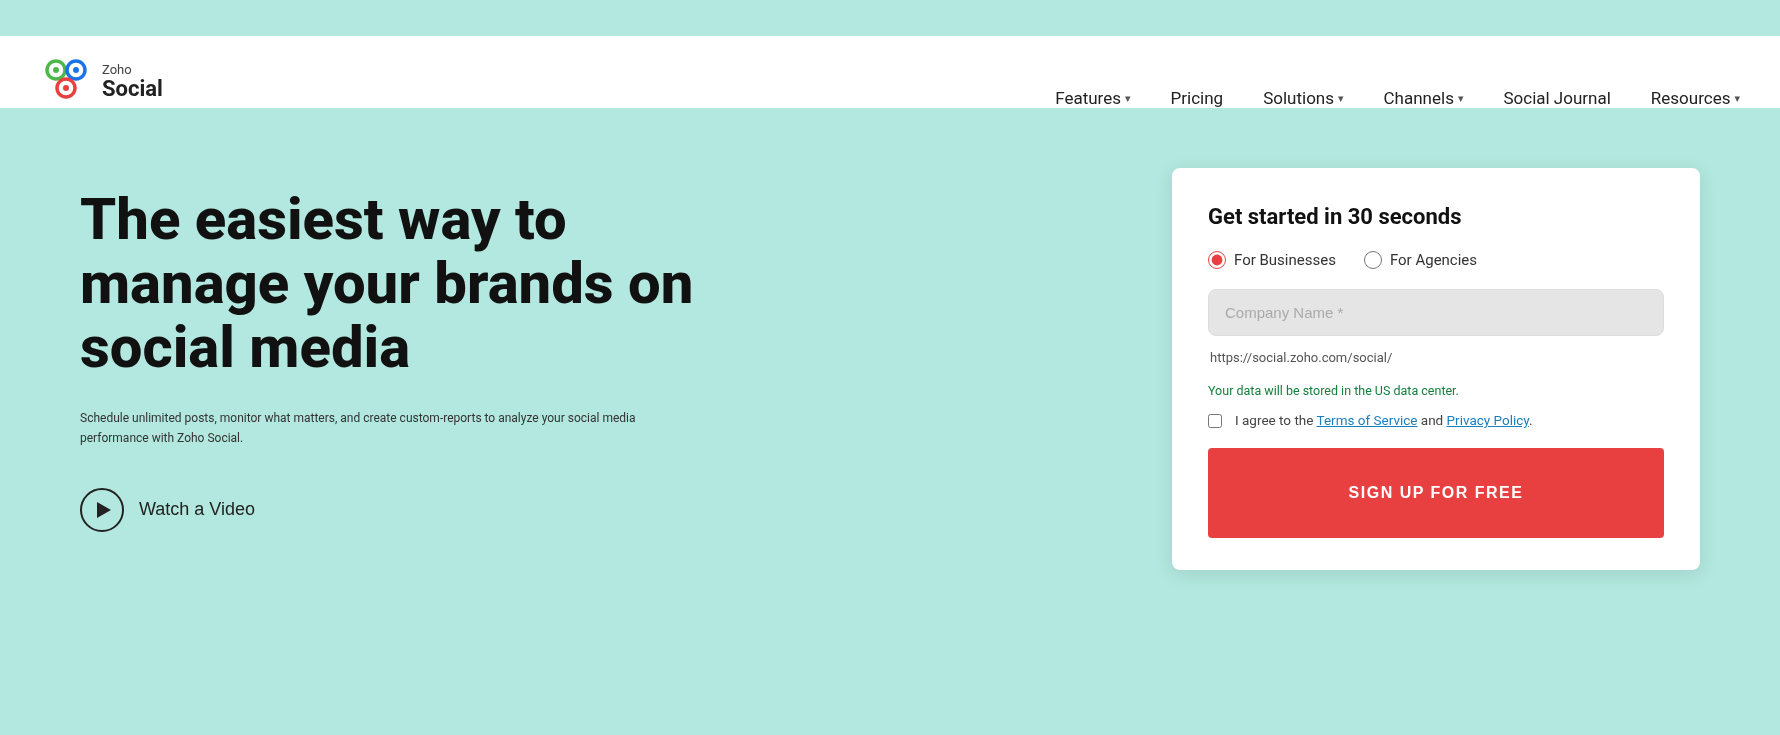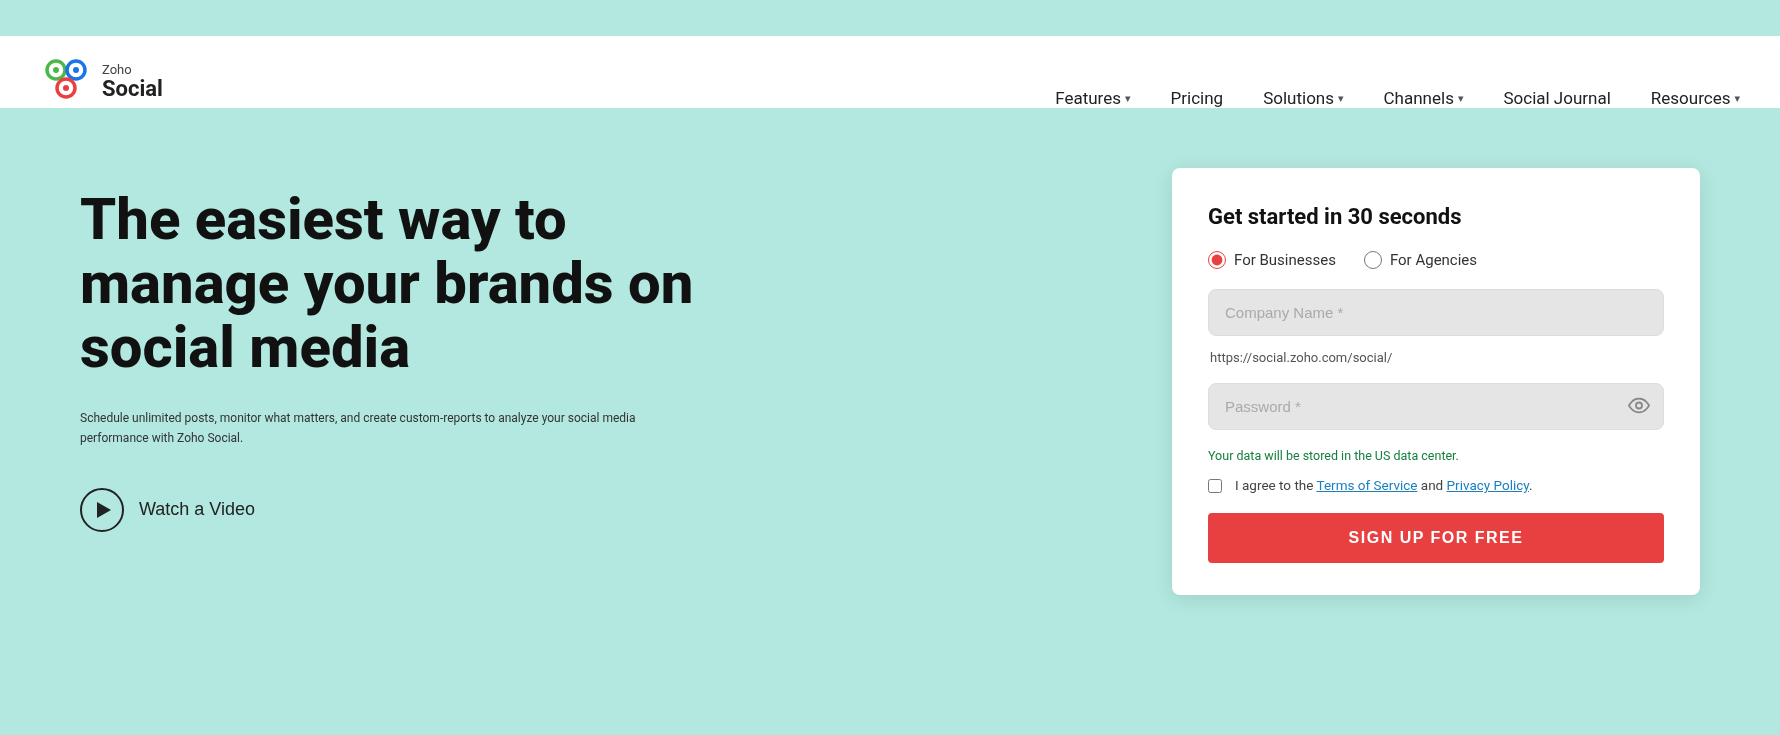--- a/index.html
+++ b/index.html
@@ -216,21 +216,21 @@
       margin-top: 2px;
       flex-shrink: 0;
       cursor: pointer;
     }
     .agree-row a {
       color: #1a7fc1;
       text-decoration: underline;
     }
     .signup-btn {
       width: 100%;
-      padding: 16px;
+      padding: 36px;
       background-color: #e84040;
       color: #fff;
       border: none;
       border-radius: 4px;
       font-size: 16px;
       font-weight: 700;
       letter-spacing: 1.5px;
       cursor: pointer;
       text-transform: uppercase;
     }
@@ -323,29 +323,20 @@
       </label>
     </div>
 
     <div class="form-group">
       <input type="text" placeholder="Company Name *" style="">
     </div>
 
     <div class="url-prefix">https://social.zoho.com/social/</div>
 
 
-    <div class="form-group password-wrapper">
-      <input type="password" placeholder="Password *" style="">
-      <span class="eye-icon">
-        <svg width="22" height="16" viewBox="0 0 22 16" fill="none" xmlns="http://www.w3.org/2000/svg">
-          <path d="M1 8C1 8 4.5 1 11 1C17.5 1 21 8 21 8C21 8 17.5 15 11 15C4.5 15 1 8 1 8Z" stroke="#888" stroke-width="1.8" fill="none"></path>
-          <circle cx="11" cy="8" r="3" stroke="#888" stroke-width="1.8" fill="none"></circle>
-        </svg>
-      </span>
-    </div>
 
     <p class="data-center-note">Your data will be stored in the US data center.</p>
 
     <div class="agree-row">
       <input type="checkbox" style="">
       <span>
         <span>I agree to the </span><a href="#">Terms of Service</a><span> and </span><a href="#">Privacy Policy</a><span>.</span>
       </span>
     </div>
 

